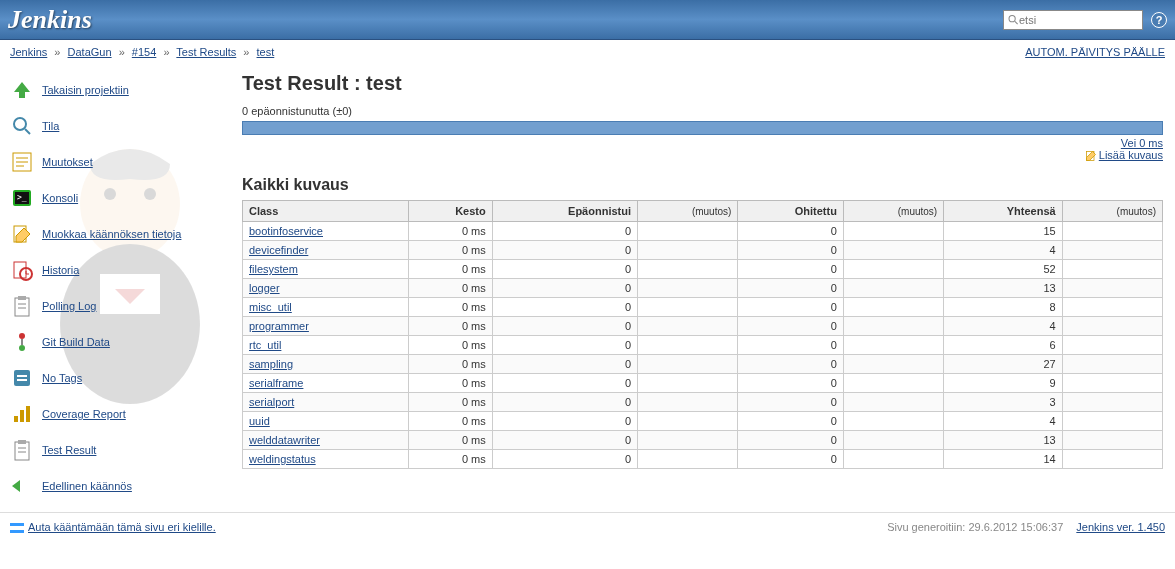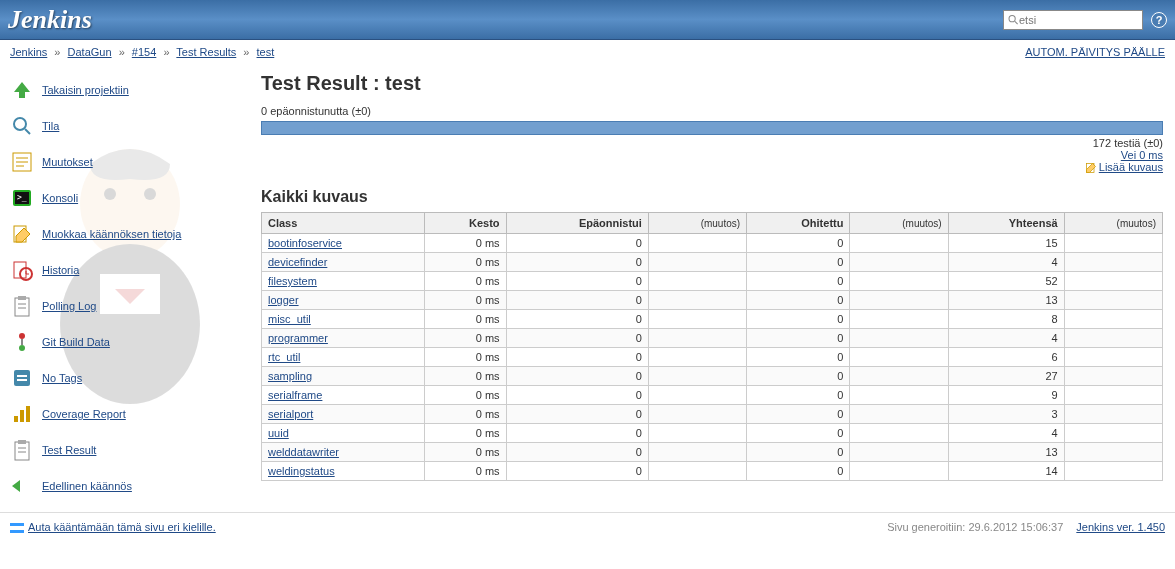--- a/index.html
+++ b/index.html
@@ -11,21 +11,21 @@
 .header-right { display: flex; align-items: center; gap: 8px; }
 .search-box { display: flex; align-items: center; background: #fff; border: 1px solid #888; height: 20px; width: 140px; padding: 0 4px; }
 .search-box input { border: none; outline: none; width: 100%; font-size: 11px; color: #999; }
 .help-icon { width: 16px; height: 16px; border-radius: 50%; background: #4a7db3; border: 1px solid #fff; color: #fff; display: flex; align-items: center; justify-content: center; font-size: 11px; font-weight: bold; cursor: pointer; }
 
 .breadcrumb-bar { display: flex; justify-content: space-between; align-items: center; padding: 6px 10px; background: #fff; font-size: 11px; }
 .breadcrumb a { color: #204a87; }
 .breadcrumb span.sep { margin: 0 4px; color: #666; }
 .auto-refresh { text-decoration: underline; margin-left: 16px; }
 
-.main-layout { display: flex; gap: 19px; }
+.main-layout { display: flex; }
 .sidepanel { width: 234px; padding: 8px 8px 8px 10px; position: relative; }
 .sidepanel-bg { position: absolute; top: 60px; left: 30px; width: 200px; height: 280px; opacity: 0.18; z-index: 0; pointer-events: none; }
 .tasks { position: relative; z-index: 1; }
 .task { display: flex; align-items: center; gap: 8px; padding: 6px 0; }
 .task-icon { width: 24px; height: 24px; display: flex; align-items: center; justify-content: center; flex-shrink: 0; }
 .task a { font-size: 11px; }
 
 .main-content { flex: 1; padding: 8px 12px 20px 8px; }
 .page-title { font-size: 20px; font-weight: bold; margin-bottom: 10px; }
 .fail-summary { font-size: 11px; margin-bottom: 4px; }
@@ -213,21 +213,20 @@
           </span>
           <a href="#">Edellinen käännös</a>
         </div>
       </div>
   </div>
 
   <div class="main-content">
     <h1 class="page-title">Test Result : test</h1>
     <div class="fail-summary">0 epäonnistunutta (±0)</div>
     <div class="progress-bar"></div>
-    <div class="count-line">172 testiä (±0)</div>
     <div class="took-line"><a href="#">Vei 0 ms</a></div>
     <div class="desc-link">
       <svg class="edit-icon" viewBox="0 0 16 16">
           <rect x="2" y="2" width="10" height="12" fill="#fff" stroke="#c90"></rect>
           <path d="M10 2 L14 6 L6 14 L2 14 L2 10 Z" fill="#fc6" stroke="#c90"></path>
         </svg><a href="#">Lisää kuvaus</a>
     </div>
 
     <h2 class="section-title">Kaikki kuvaus</h2>
 

